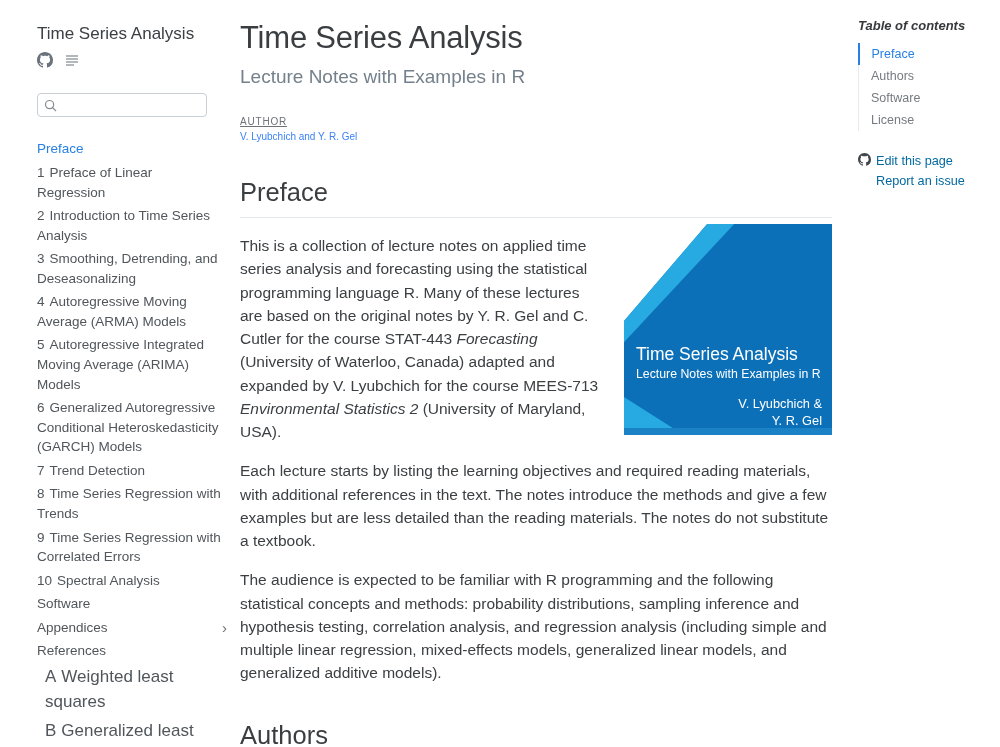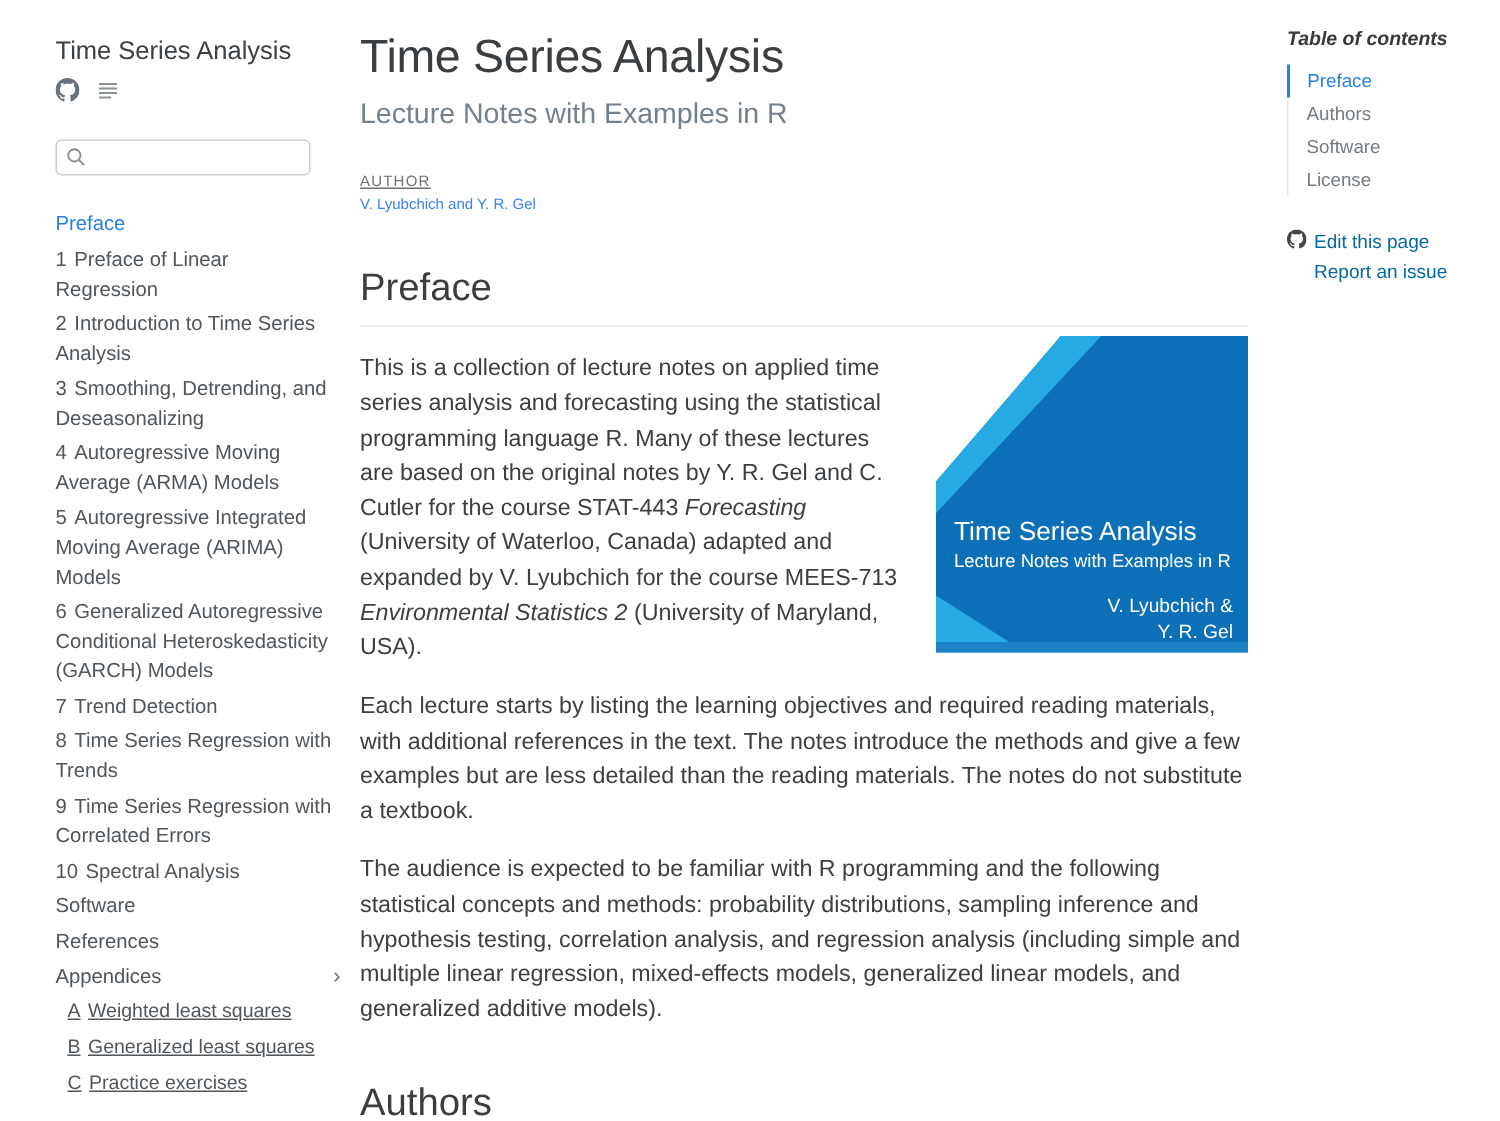--- a/index.html
+++ b/index.html
@@ -14,21 +14,21 @@
   .sb-icons svg { display:block; }
   .search-wrap { position:relative; margin-top:24px; }
   .search-input { width:170px; height:24px; border:1px solid #c9cfd4; border-radius:4px;
     padding:0 6px 0 24px; font-size:12px; color:#373a3c; outline:none; }
   .search-ico { position:absolute; left:7px; top:5px; }
   .sb-nav { margin-top:22px; }
   .side-item { font-size:13.5px; line-height:1.45; color:#50565b; margin-bottom:4px;
     cursor:pointer; position:relative; width:186px; }
   .side-item .num { margin-right:5px; }
   .side-item.active { color:#2780e3; }
-  .side-item.sub { font-size:13px; margin-left:8px; width:178px; margin-bottom:5px;text-decoration:underline; }
+  .side-item.sub { font-size:17px; margin-left:8px; width:178px; margin-bottom:5px; }
   .side-item .chev { position:absolute; right:-4px; top:0; font-size:15px; color:#6d7178; line-height:1.3; }
 
   
   .main { flex:none; width:592px; padding-top:20px; }
   .doc-title { font-size:31px; font-weight:400; color:#3a3e41; letter-spacing:-0.2px; }
   .doc-subtitle { font-size:19px; color:#74808b; margin-top:10px; font-weight:400; }
   .author-label { font-size:10px; letter-spacing:0.8px; color:#6d7277; margin-top:28px;text-decoration:underline; }
   .author-name { font-size:10px; color:#3b82f6; margin-top:4px; }
   h2.section { font-size:25.5px; font-weight:400; color:#3a3e41; margin-top:36px;
     padding-bottom:10px; border-bottom:1px solid #e4e9ee; }
@@ -111,23 +111,23 @@
   <div class="side-item"><span class="num">7</span><span>Trend Detection</span></div>
 
   <div class="side-item"><span class="num">8</span><span>Time Series Regression with Trends</span></div>
 
   <div class="side-item"><span class="num">9</span><span>Time Series Regression with Correlated Errors</span></div>
 
   <div class="side-item"><span class="num">10</span><span>Spectral Analysis</span></div>
 
   <div class="side-item"><span>Software</span></div>
 
+  <div class="side-item"><span>Appendices</span><span class="chev">›</span></div>
+
   <div class="side-item"><span>References</span></div>
-
-  <div class="side-item"><span>Appendices</span><span class="chev">›</span></div>
 
   <div class="side-item sub"><span class="num">A</span><span>Weighted least squares</span></div>
 
   <div class="side-item sub"><span class="num">B</span><span>Generalized least squares</span></div>
 
   <div class="side-item sub"><span class="num">C</span><span>Practice exercises</span></div>
 </nav>
   </aside>
 
   <main class="main">

